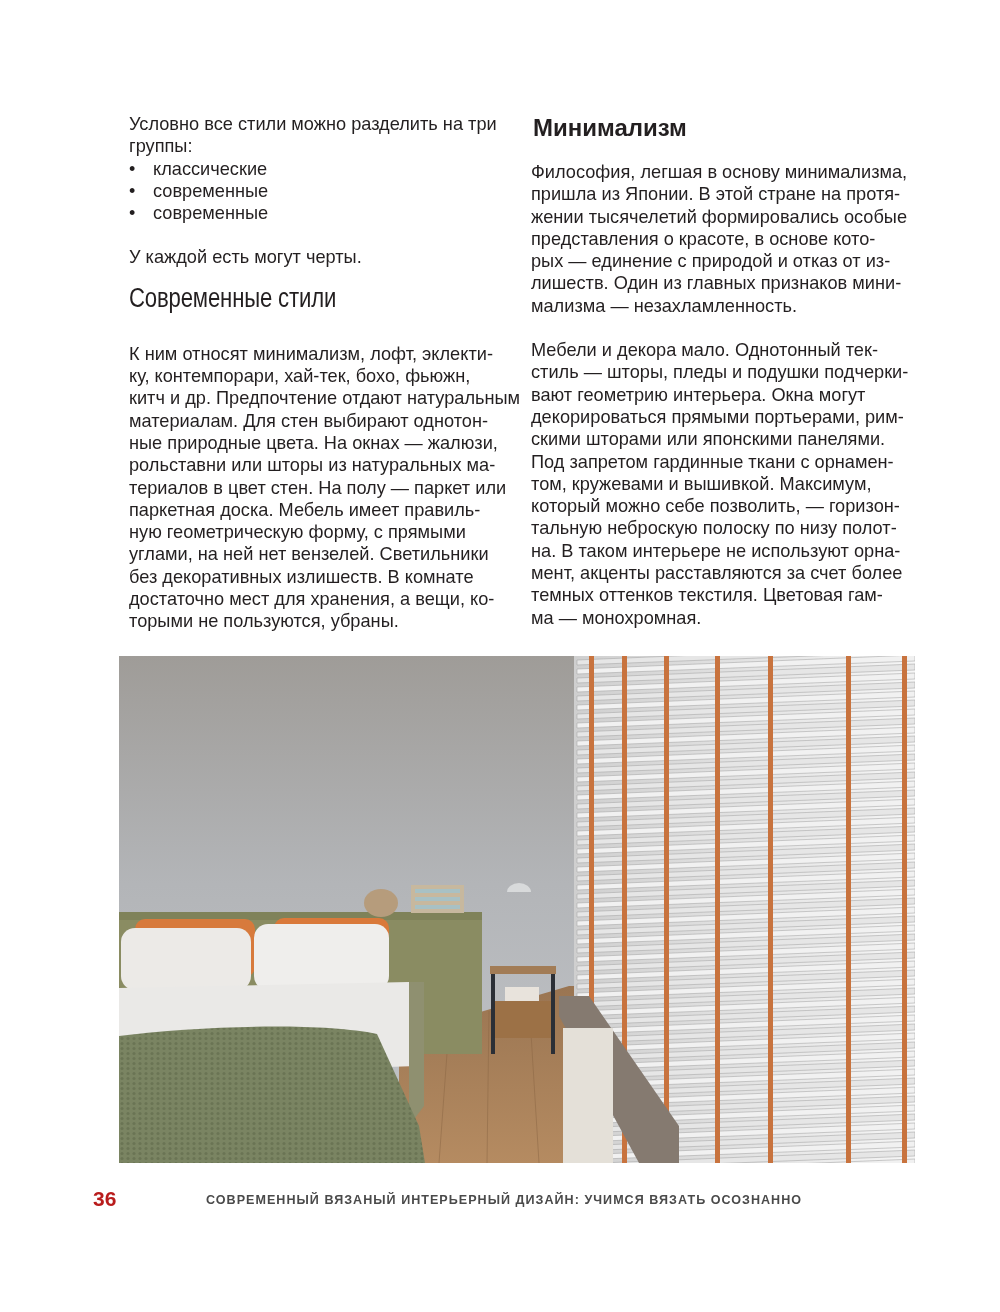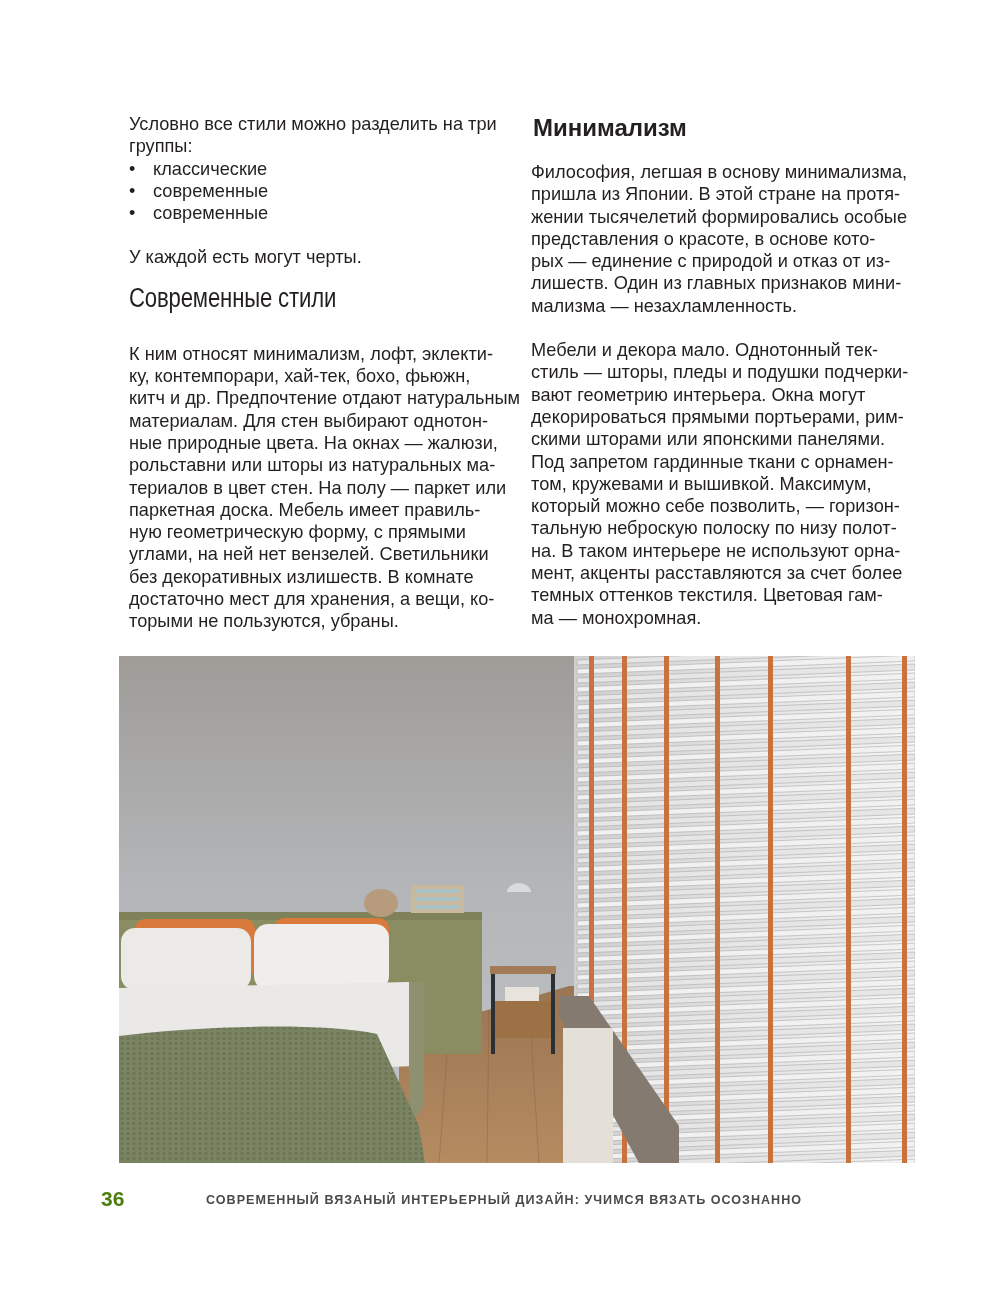--- a/index.html
+++ b/index.html
@@ -12,21 +12,21 @@
   ul.bullets { list-style: none; margin: 0; padding: 0; }
   ul.bullets li { position: relative; padding-left: 24px; }
   ul.bullets li::before { content: "\2022"; position: absolute; left: 0; top: 0; font-size: 18px; }
   .gap { height: 22px; }
   .h2 { font-family: "Liberation Sans", sans-serif; font-size: 27px; line-height: 30px; margin: 14px 0 30px 0;
         transform: scaleX(0.82); transform-origin: left; letter-spacing: -0.2px; color: #231f20; }
   .h3 { font-weight: bold; font-size: 24px; line-height: 22px; margin: 4px 0 22px 2px; }
   .photo { position: absolute; left: 119px; top: 656px; width: 796px; height: 507px; overflow: hidden; }
   .photo svg { display: block; }
   .footer { position: absolute; top: 1187px; left: 93px; width: 800px; height: 26px; }
-  .page-num { position: absolute; left: 8px; top: 0; font-weight: bold; font-size: 21px; color: #4d7c0f; }
+  .page-num { position: absolute; left: 0; top: 0; font-weight: bold; font-size: 21px; color: #b91c1c; }
   .running-title { position: absolute; left: 113px; top: 5px; font-size: 13.5px; letter-spacing: 1.1px;
                    color: #4a4a4a; font-weight: bold; transform: scaleX(0.93); transform-origin: left; }
 </style>
 </head>
 <body>
 
 <div class="col col-left">
   <p class="para">Условно все стили можно разделить на три
 группы:</p>
   <ul class="bullets">

